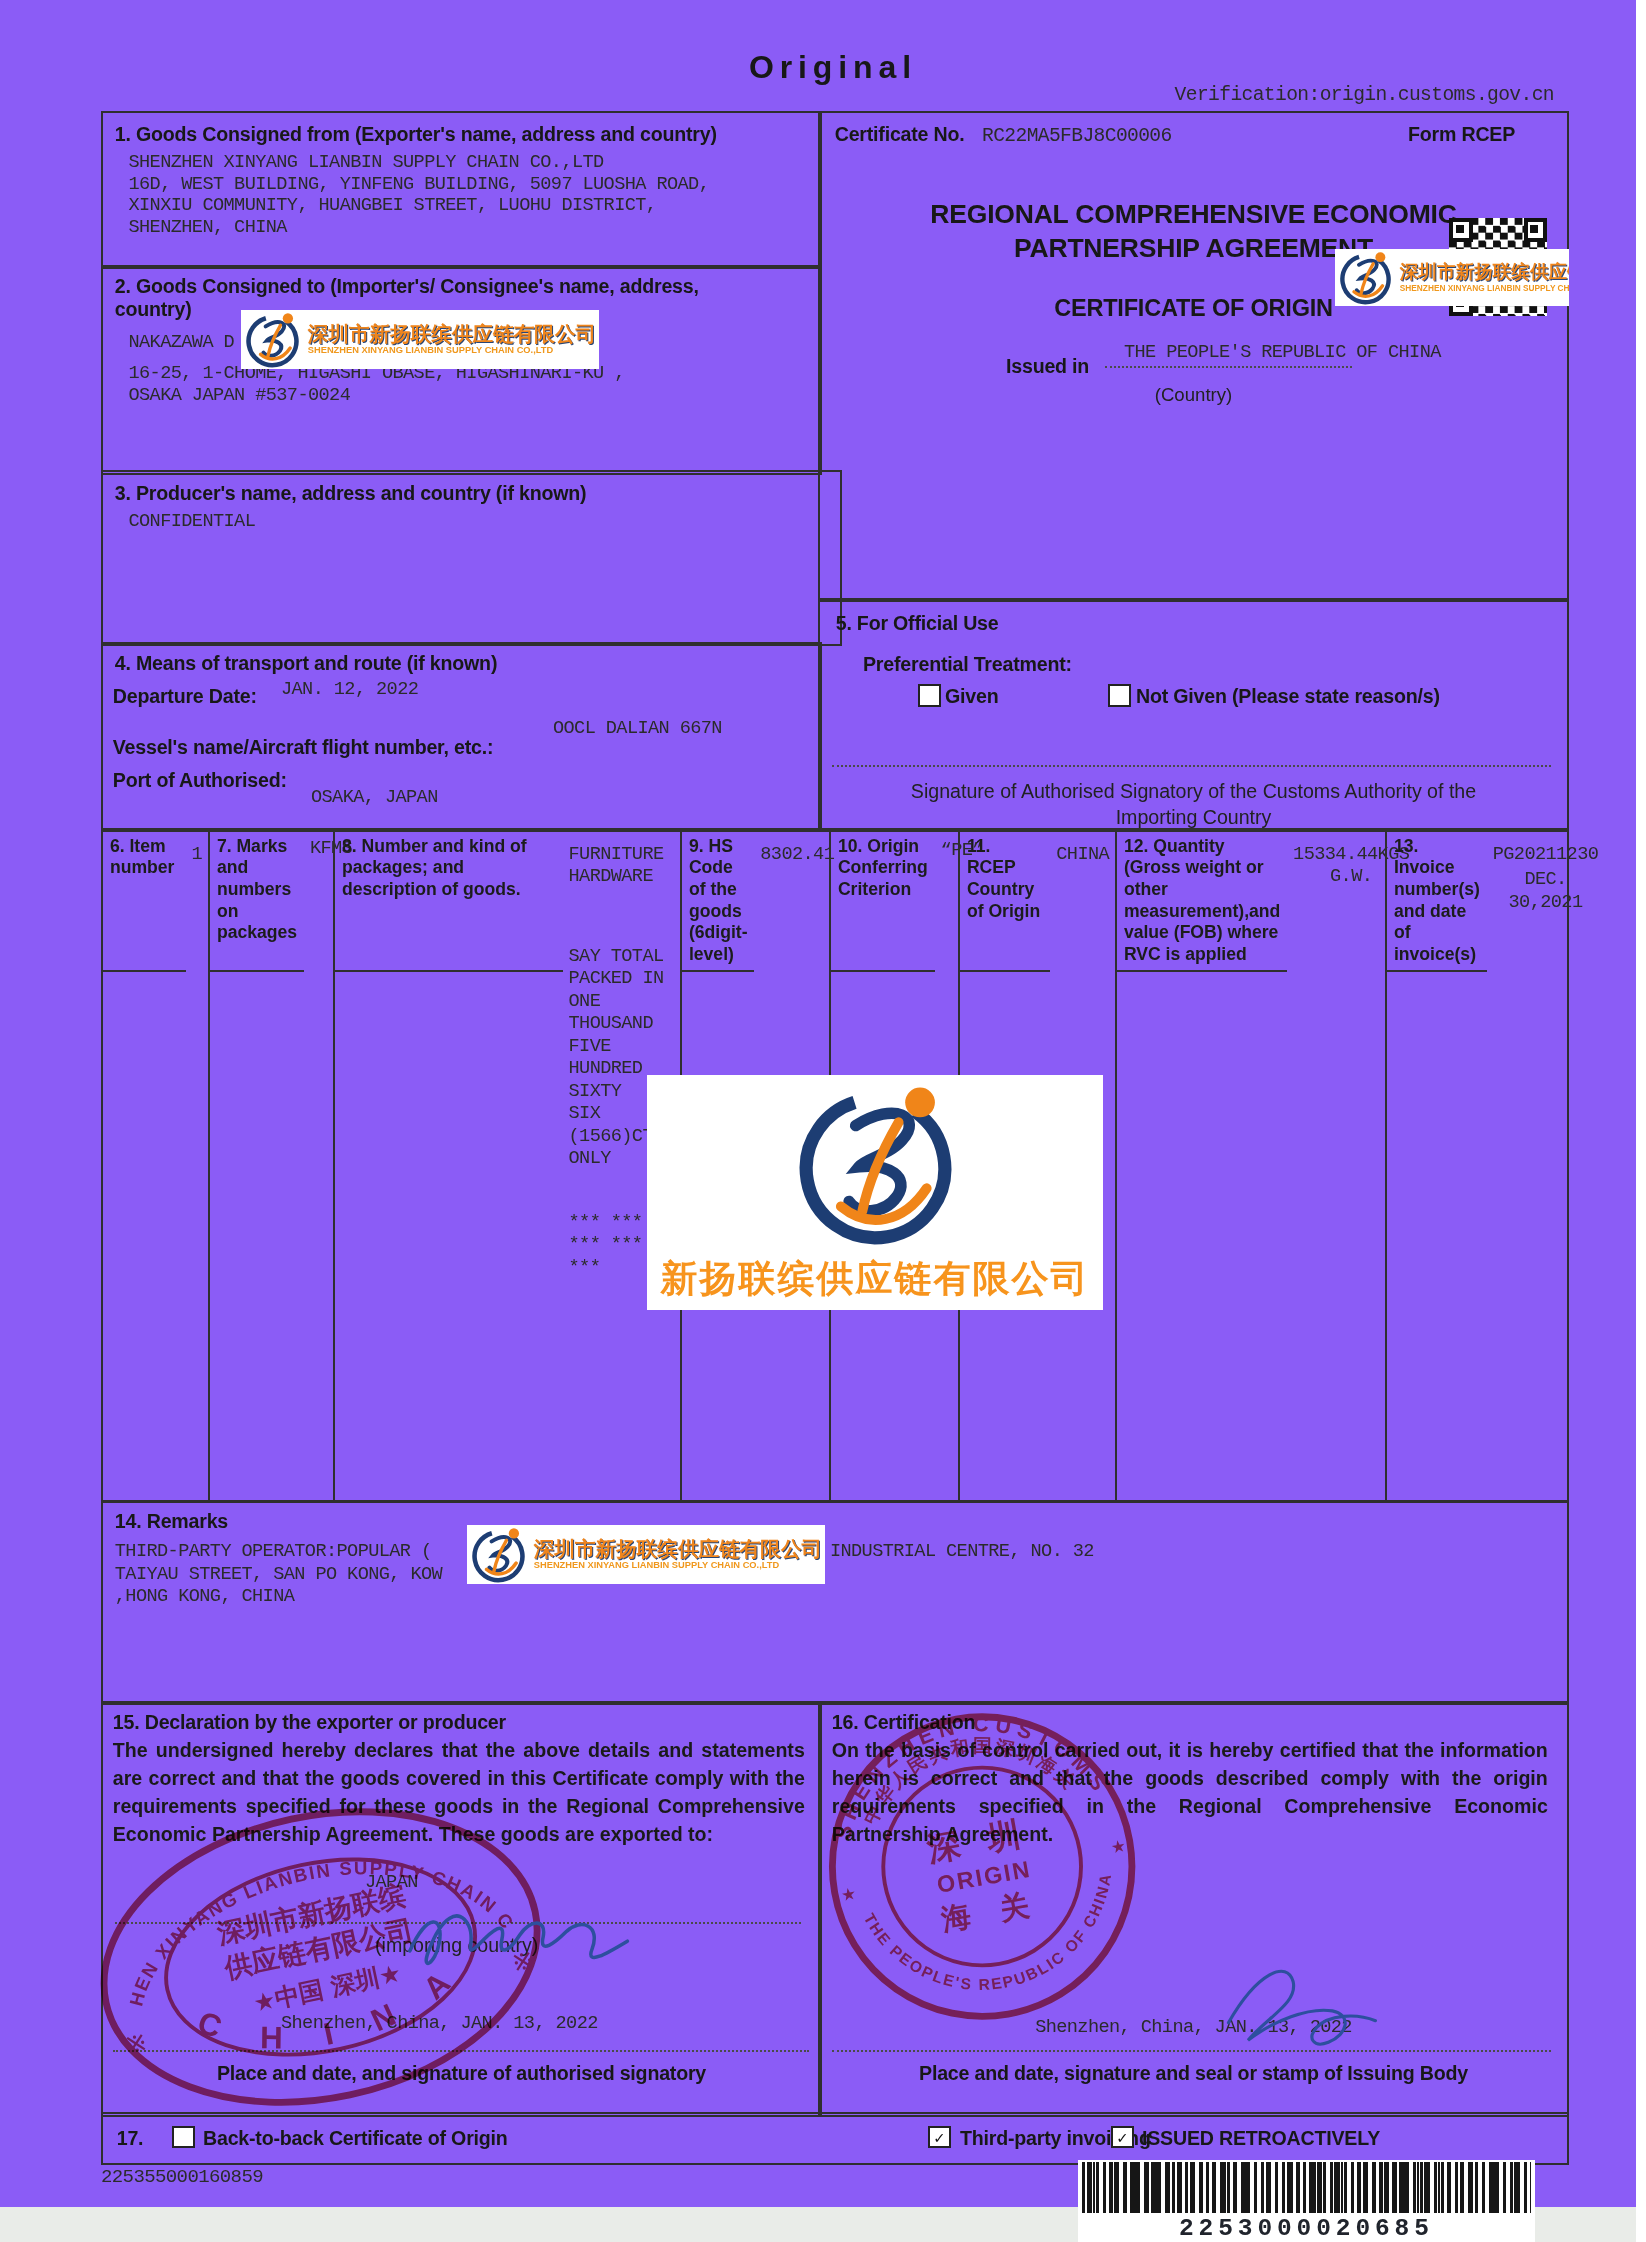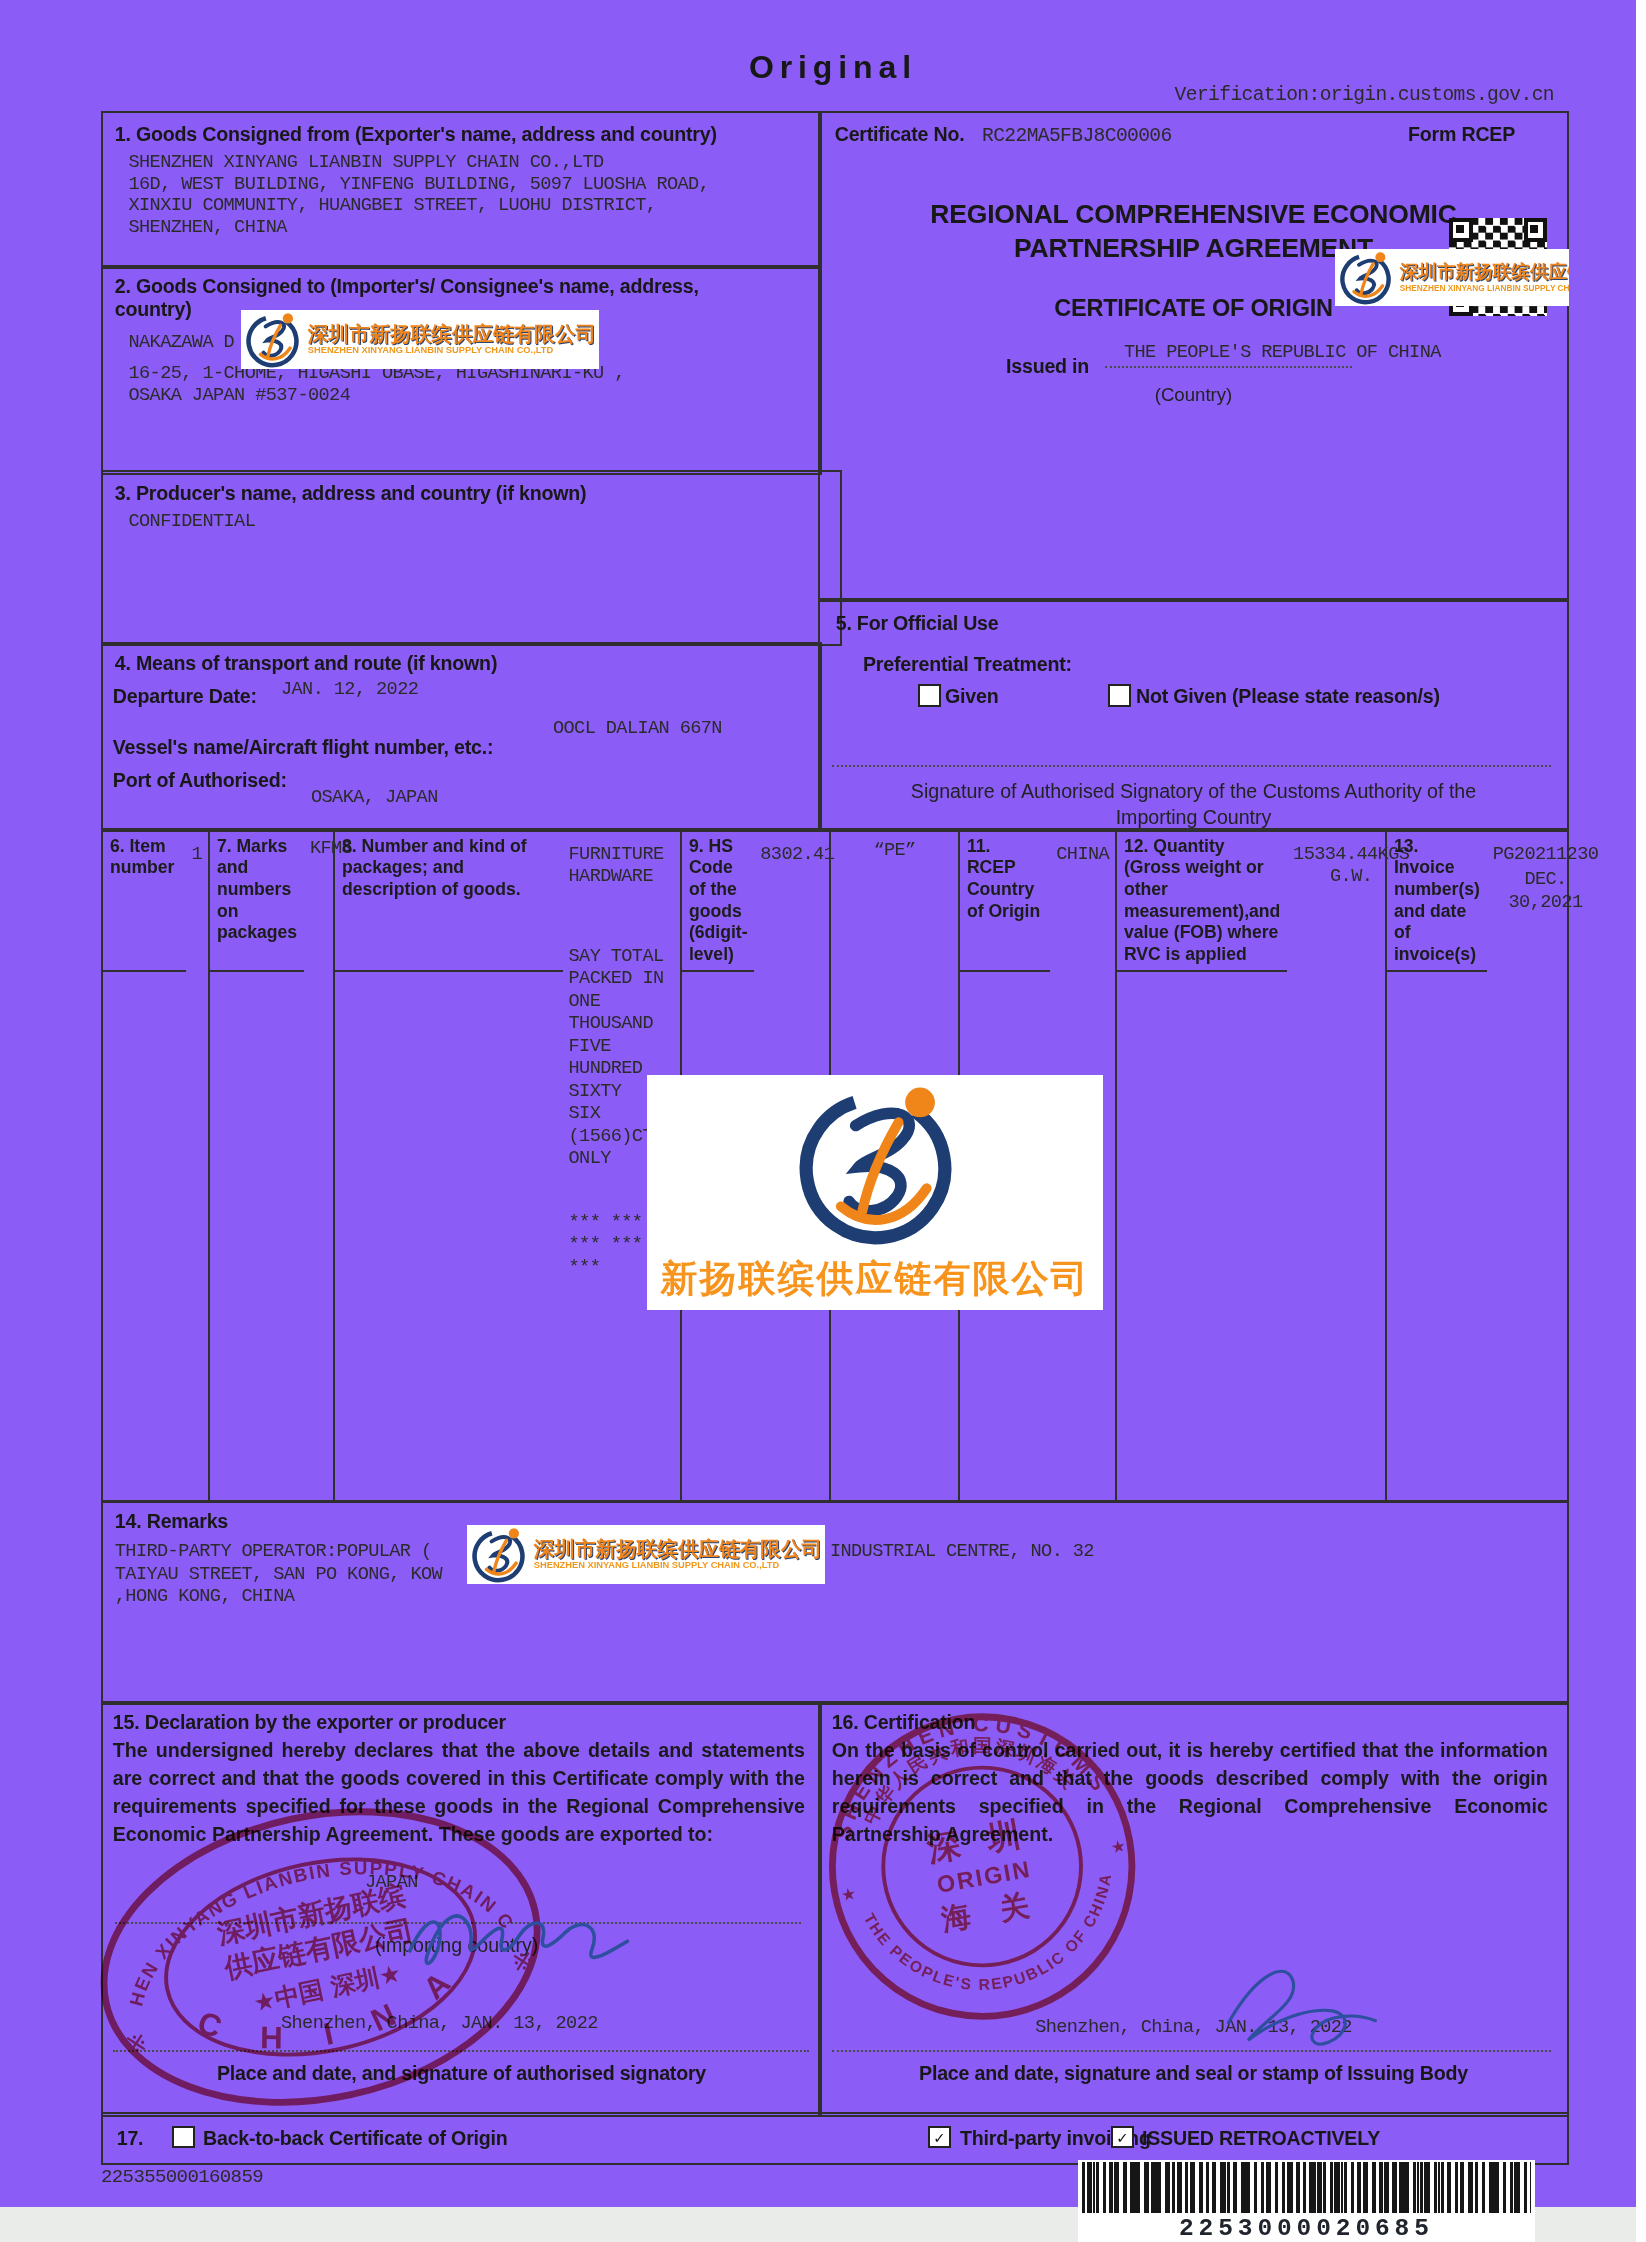--- a/index.html
+++ b/index.html
@@ -137,20 +137,21 @@
         <div>THOUSAND FIVE HUNDRED SIXTY</div>
         <div>SIX (1566)CTNS ONLY</div>
         <div style="margin-top:41px;">*** *** *** *** ***</div>
       </div>
     </div>
     <div class="col" style="width:147px;">
       <div class="th">9. HS Code of the goods (6digit-level)</div>
       <div class="td center">8302.41</div>
     </div>
     <div class="col" style="width:127px;">
+      <div class="th">10. Origin Conferring Criterion</div>
       <div class="td center" style="padding-top:9.8px;">“PE”</div>
     </div>
     <div class="col" style="width:155px;">
       <div class="th">11. RCEP Country of Origin</div>
       <div class="td center">CHINA</div>
     </div>
     <div class="col" style="width:268px;">
       <div class="th">12. Quantity (Gross weight or other measurement),and value (FOB) where RVC is applied</div>
       <div class="td center">15334.44KGS G.W.</div>
     </div>

